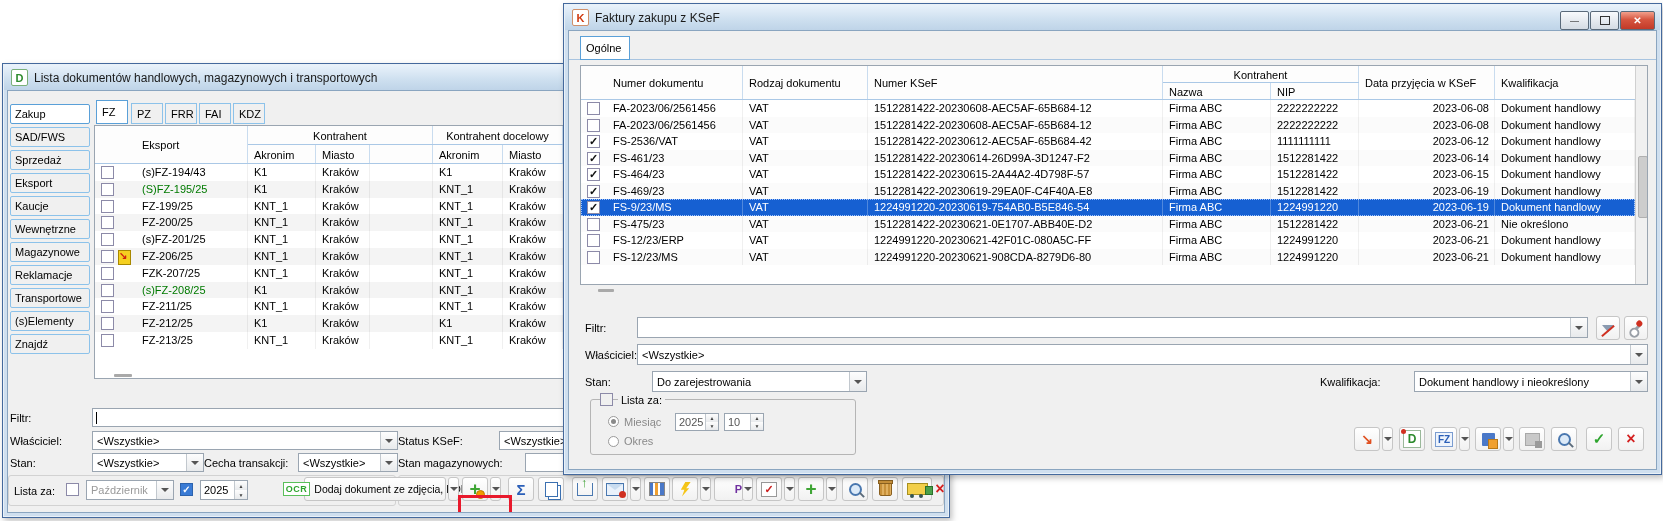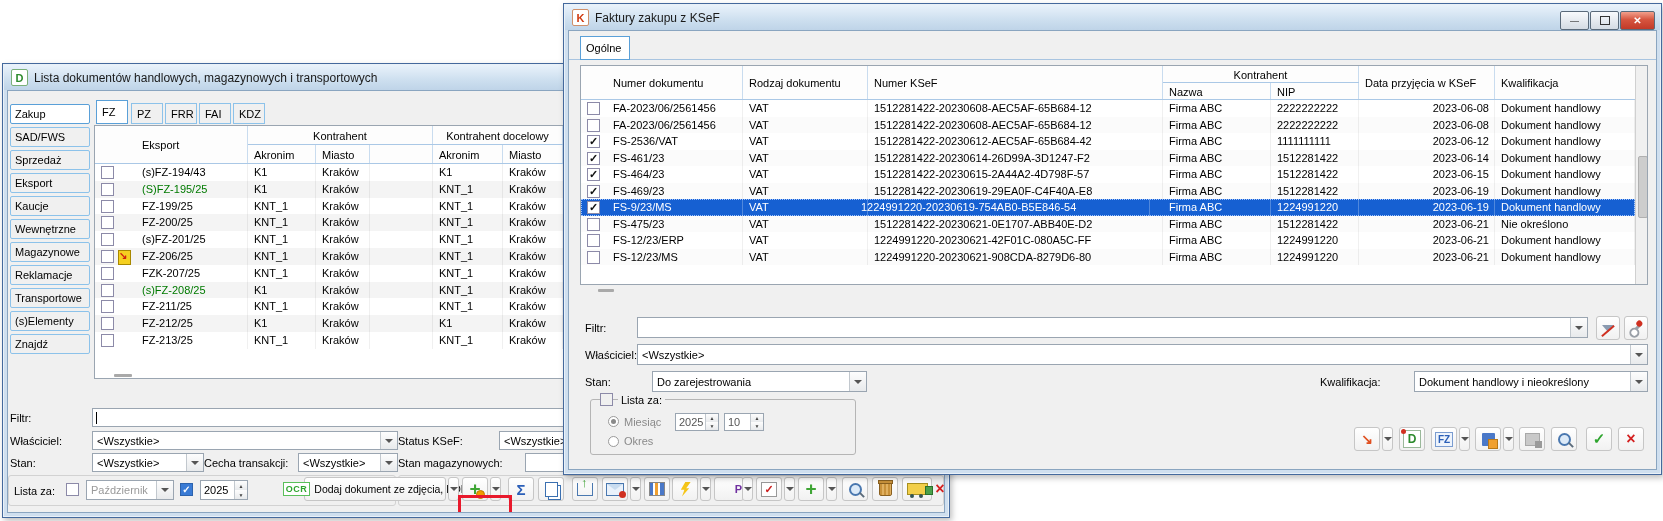--- a/index.html
+++ b/index.html
@@ -505,21 +505,21 @@
               <span class="cell" style="left: 287px; width: 295px; line-height: 16.5px;">1512281422-20230619-29EA0F-C4F40A-E8</span>
               <span class="cell" style="left: 582px; width: 108px; line-height: 16.5px;">Firma ABC</span>
               <span class="cell" style="left: 690px; width: 88px; line-height: 16.5px;">1512281422</span>
               <span class="cell right" style="left: 778px; width: 136px; line-height: 16.5px;">2023-06-19</span>
               <span class="cell" style="left: 914px; width: 140px; line-height: 16.5px;">Dokument handlowy</span>
             </div>
             <div class="rrow selected" style="top: 99px; height: 16.5px; width: 1054px;">
               <span class="cbx on" style="left: 6px; top: 2px;"></span>
               <span class="cell" style="left: 26px; width: 136px; line-height: 16.5px;">FS-9/23/MS</span>
               <span class="cell" style="left: 162px; width: 125px; line-height: 16.5px;">VAT</span>
-              <span class="cell" style="left: 274px; width: 295px; line-height: 16.5px;">1224991220-20230619-754AB0-B5E846-54</span>
+              <span class="cell" style="left: 287px; width: 295px; line-height: 16.5px;">1224991220-20230619-754AB0-B5E846-54</span>
               <span class="cell" style="left: 582px; width: 108px; line-height: 16.5px;">Firma ABC</span>
               <span class="cell" style="left: 690px; width: 88px; line-height: 16.5px;">1224991220</span>
               <span class="cell right" style="left: 778px; width: 136px; line-height: 16.5px;">2023-06-19</span>
               <span class="cell" style="left: 914px; width: 140px; line-height: 16.5px;">Dokument handlowy</span>
             </div>
             <div class="rrow" style="top: 115.5px; height: 16.5px; width: 1054px; background: rgb(251, 251, 251);">
               <span class="cbx" style="left: 6px; top: 2px;"></span>
               <span class="cell" style="left: 26px; width: 136px; line-height: 16.5px;">FS-475/23</span>
               <span class="cell" style="left: 162px; width: 125px; line-height: 16.5px;">VAT</span>
               <span class="cell" style="left: 287px; width: 295px; line-height: 16.5px;">1512281422-20230621-0E1707-ABB40E-D2</span>

